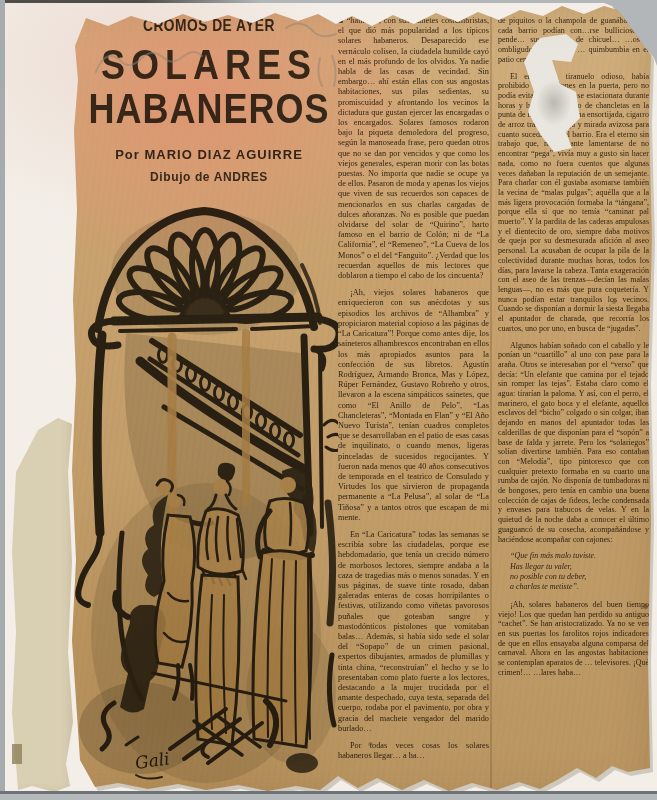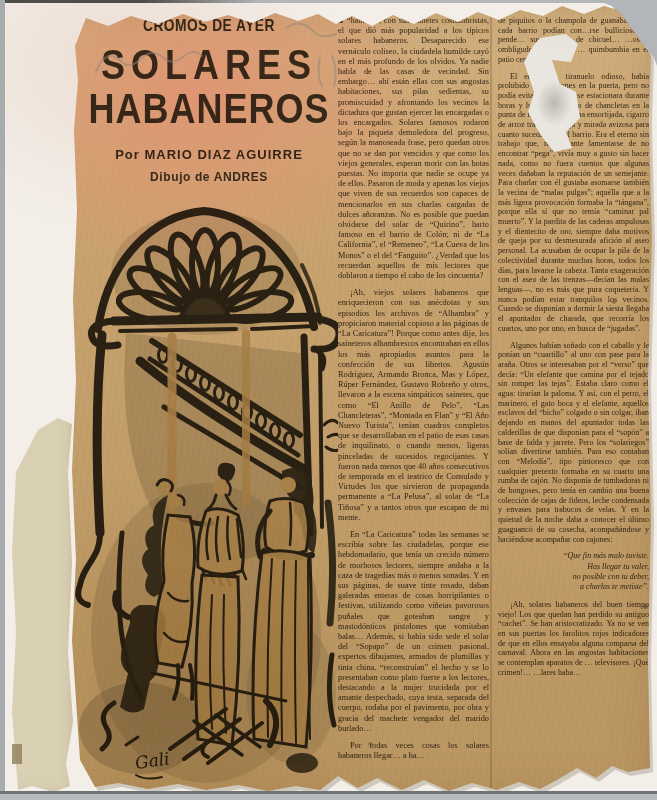--- a/index.html
+++ b/index.html
@@ -47,21 +47,21 @@
   .title.l1{letter-spacing:6px;margin-top:8px;}
   .title.l2{letter-spacing:1px;margin-top:4px;}
   .byline{font-family:"Liberation Sans",sans-serif;font-weight:bold;font-size:13px;letter-spacing:1px;margin-top:22px;color:#3c3b31;}
   .credit{font-family:"Liberation Sans",sans-serif;font-weight:bold;font-size:12px;letter-spacing:.6px;margin-top:8px;color:#45443a;}
   
   .col{color:#40382a;text-align:justify;overflow:hidden;mix-blend-mode:multiply;}
   .col1{left:338px;top:16px;width:151px;height:770px;font-size:8.3px;line-height:10.2px;}
   .col2{left:498px;top:16px;width:151px;height:772px;font-size:8px;line-height:9.7px;}
   .col p{margin:0 0 7px 0;text-indent:12px;}
   .col p.noindent{text-indent:0;}
-  .verse{font-style:italic;margin:4px 0 7px 12px;line-height:10.4px;text-align:right;}
+  .verse{font-style:italic;margin:4px 0 7px 12px;line-height:10.4px;text-align:left;}
   .crease{left:490px;top:10px;width:2px;height:778px;background:rgba(90,66,38,.25);}
   
   .hole{left:0;top:0;width:657px;height:800px;background:#e9e6df;
     clip-path:polygon(540px 38px,566px 34px,578px 44px,571px 62px,552px 60px,560px 84px,576px 92px,580px 118px,566px 132px,572px 148px,554px 152px,540px 134px,528px 112px,534px 92px,524px 62px,533px 46px);}
   .hole-smudge{left:536px;top:80px;width:36px;height:46px;border-radius:50%;
     background:radial-gradient(rgba(148,148,140,.55),rgba(148,148,140,0) 70%);}
   .speck{border-radius:50%;background:#5d4a2e;}
   .sp1{left:643px;top:604px;width:5px;height:5px;opacity:.7;}
   .sp2{left:612px;top:300px;width:4px;height:4px;opacity:.45;}
   .sp3{left:368px;top:742px;width:5px;height:4px;opacity:.4;}

